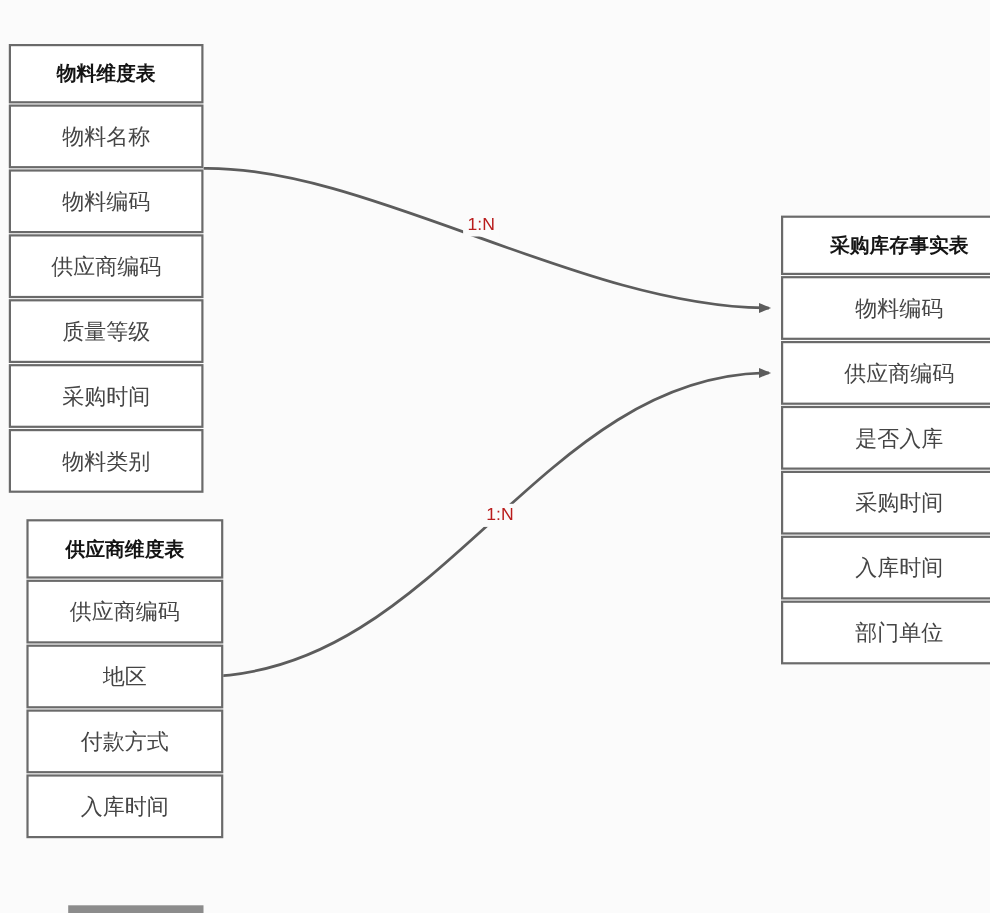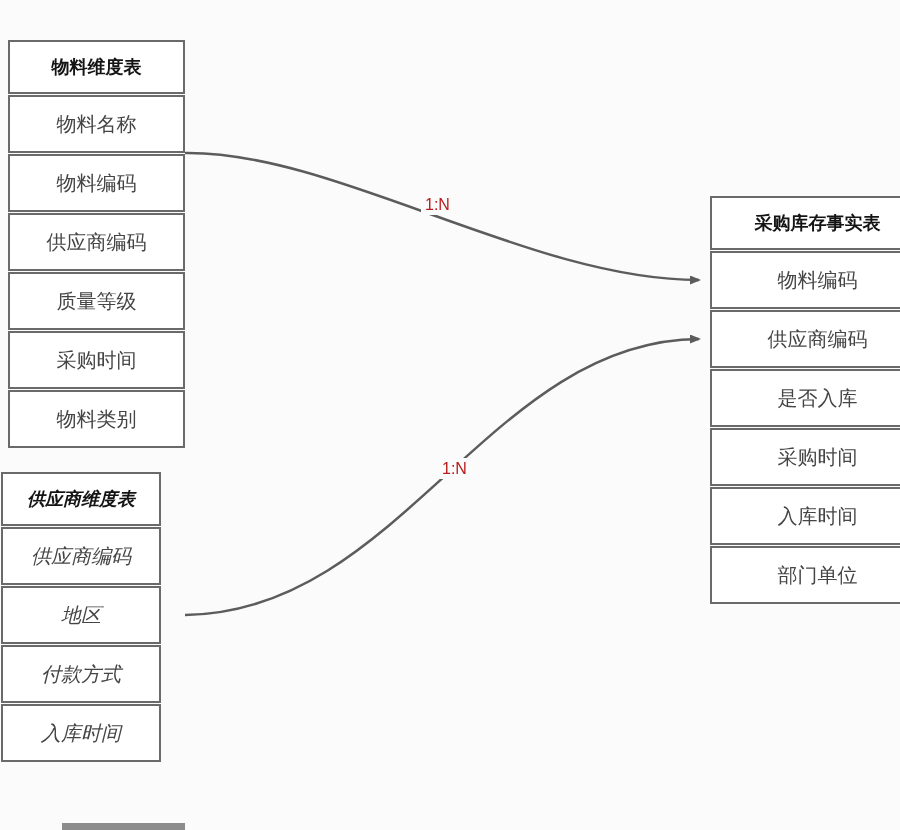--- a/index.html
+++ b/index.html
@@ -25,21 +25,21 @@
     font-size: 18px;
     color: #141414;
   }
   .er-field {
     height: 58px;
     font-size: 20px;
     color: #454545;
   }
 
   #tbl-material  { left: 8px;   top: 10px;  width: 177px; margin-top: 30px; }
-  #tbl-supplier  { left: 1px;   top: 472px; width: 160px; font-style: italic; }
+  #tbl-supplier  { left: 24px;   top: 472px; width: 179px; }
   #tbl-fact      { left: 710px; top: 196px; width: 215px; }
 
   #connector-layer { position: absolute; left: 0; top: 0; width: 900px; height: 830px; pointer-events: none; }
 
   .rel-label {
     position: absolute;
     font-size: 16px;
     color: #b91c1c;
     background: #fbfbfb;
     padding: 1px 4px;

